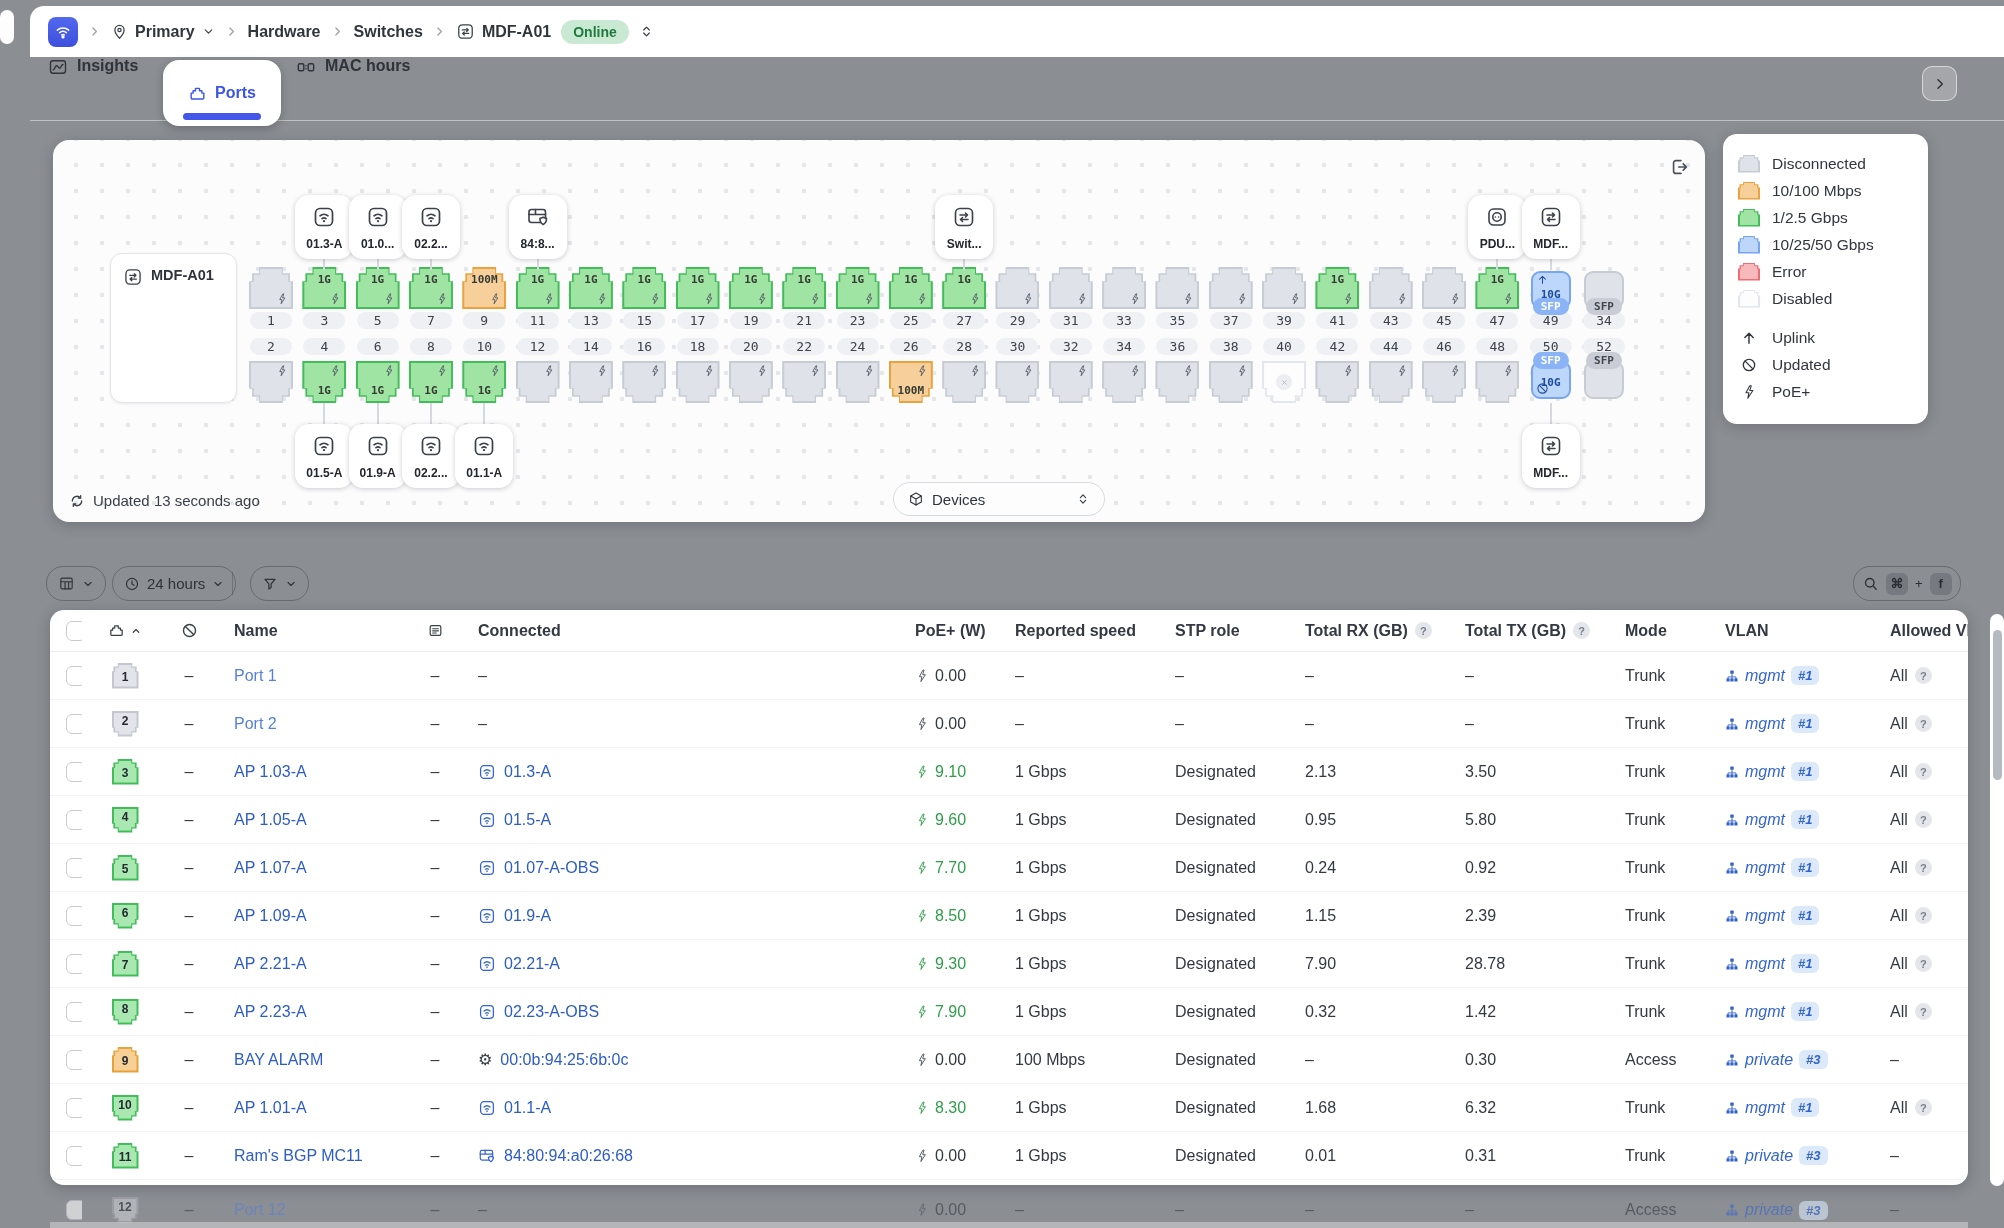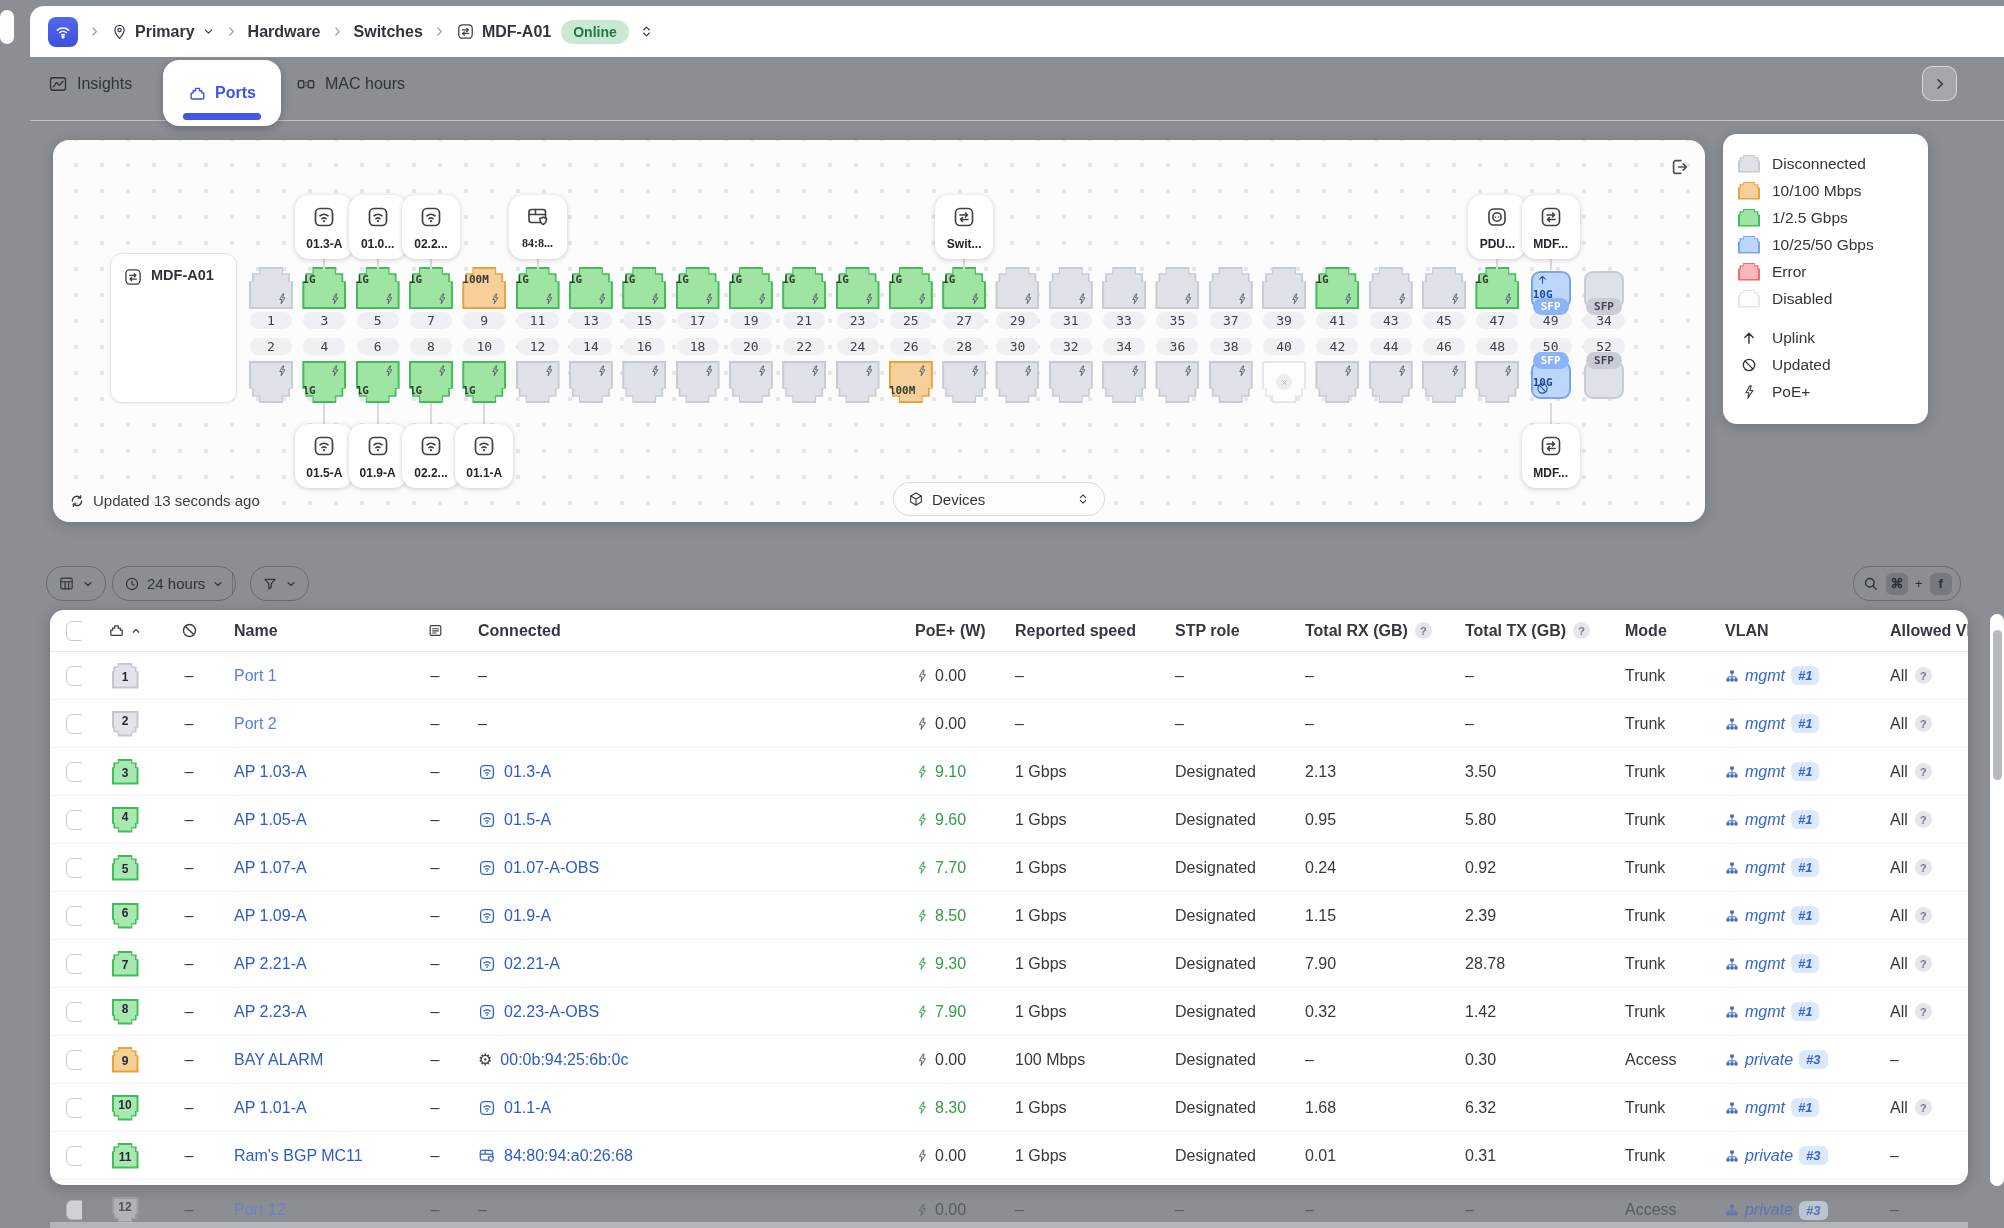--- a/index.html
+++ b/index.html
@@ -10,39 +10,39 @@
   .corner-frag { position:absolute; left:0; top:10px; width:14px; height:34px; background:#fdfdfe; border-radius:8px; }
   .top-bar { position:absolute; left:30px; top:6px; right:0; height:51px; background:#ffffff; border-radius:14px 0 0 0; display:flex; align-items:center; padding-left:18px; gap:10px; }
   .crumb { display:flex; align-items:center; gap:7px; font-size:16px; color:#31353c; }
   .crumb b { font-weight:700; }
   .logo { width:30px; height:30px; border-radius:8px; background:linear-gradient(180deg,#5268ee,#3d50dd); display:flex; align-items:center; justify-content:center; }
   .sep { display:flex; align-items:center; color:#9aa0a8; }
   .pill-online { background:#c9e9d2; color:#1e7a3d; font-size:14px; font-weight:700; padding:4px 12px; border-radius:12px; }
 
   
   .tab-divider { position:absolute; left:30px; right:0; top:120px; height:1px; background:rgba(255,255,255,.45); }
-  .tab { position:absolute; top:57px; height:54px; display:flex; align-items:center; gap:9px; font-size:16px; font-weight:400; color:#2f333a; }
+  .tab { position:absolute; top:57px; height:54px; display:flex; gap:9px; font-size:16px; font-weight:700; color:#2f333a; }
   .tab-insights { left:48px; }
   .tab-mac { left:296px; }
   .tab-active { position:absolute; left:163px; top:60px; width:118px; height:66px; background:#fff; border-radius:16px; box-shadow:0 3px 8px rgba(24,28,38,.28); display:flex; align-items:center; justify-content:center; gap:8px; font-size:16px; font-weight:700; color:#3b55e6; z-index:4; }
   .tab-active .bar { position:absolute; left:20px; right:20px; bottom:6px; height:7px; border-radius:4px; background:#4356e8; }
   .next-btn { position:absolute; left:1922px; top:66px; width:35px; height:35px; border-radius:10px; border:1px solid rgba(255,255,255,.55); background:rgba(255,255,255,.22); display:flex; align-items:center; justify-content:center; }
 
   
   .panel { position:absolute; left:53px; top:140px; width:1652px; height:382px; background:#fcfcfd; border-radius:16px; box-shadow:0 3px 14px rgba(22,26,36,.22);
            background-image:radial-gradient(circle,#e4e6ea 2px, transparent 2.6px); background-size:26px 26px; background-position:10px 12px; }
   .switch-label { position:absolute; left:57px; top:113px; width:127px; height:150px; background:#fff; border:1px solid #e4e6ea; border-radius:12px; box-shadow:0 1px 3px rgba(30,34,44,.08); padding:12px; display:flex; gap:8px; align-items:flex-start; }
   .switch-label span { font-size:14.5px; font-weight:700; color:#2f333a; padding-top:1px; }
   .expand-btn { position:absolute; left:1616px; top:16px; width:22px; height:22px; }
   .num-pill { position:absolute; width:42px; height:17px; border-radius:9px; background:#eef0f4; color:#3c414b; font:13px "DejaVu Sans Mono",monospace; display:flex; align-items:center; justify-content:center; }
   .kup { clip-path:polygon(0 34%,7% 34%,7% 15%,23% 15%,23% 0,77% 0,77% 15%,93% 15%,93% 34%,100% 34%,100% 100%,0 100%); }
   .kdn { clip-path:polygon(0 0,100% 0,100% 66%,93% 66%,93% 85%,77% 85%,77% 100%,23% 100%,23% 85%,7% 85%,7% 66%,0 66%); }
   .port { position:absolute; width:44px; height:42px; }
   .port .pfill { position:absolute; inset:2px; }
-  .pspeed { position:absolute; left:0; right:0; font:bold 11px "DejaVu Sans Mono",monospace; color:#363b33; }
+  .pspeed { position:absolute; left:0; right:0; text-align:center; font:bold 11px "DejaVu Sans Mono",monospace; color:#363b33; }
   .pbolt { position:absolute; }
   .sfp-shape { position:absolute; width:40px; height:38px; border-radius:9px; border:2px solid; }
   .sfp-badge { position:absolute; width:36px; height:17px; border-radius:9px; font:bold 11px "DejaVu Sans Mono",monospace; display:flex; align-items:center; justify-content:center; z-index:5; }
   .dev-card { position:absolute; width:58px; height:64px; background:#fff; border-radius:14px; box-shadow:0 1px 5px rgba(30,34,44,.22); display:flex; flex-direction:column; align-items:center; z-index:3; }
   .dev-card .dlabel { font-size:12px; font-weight:700; color:#23262c; max-width:50px; overflow:hidden; white-space:nowrap; margin-top:auto; margin-bottom:8px; }
   .dev-card .dicon { margin-top:10px; }
   .dev-line { position:absolute; width:2px; background:#d6d9de; z-index:1; }
   .panel-footer-left { position:absolute; left:16px; top:352px; display:flex; align-items:center; gap:8px; font-size:15px; color:#3a3f47; }
   .devices-select { position:absolute; left:840px; top:342px; width:212px; height:34px; border:1px solid #d9dbe1; background:#fdfdfe; border-radius:17px; display:flex; align-items:center; gap:8px; padding:0 14px; font-size:15px; color:#2f333a; }
   .devices-select .grow { flex:1; }
@@ -722,21 +722,21 @@
           <svg width="24" height="24" viewBox="0 0 24 24" fill="none" stroke="#3b4049" stroke-width="1.7" stroke-linecap="round" stroke-linejoin="round">
             <rect x="3.5" y="3.5" width="17" height="17" rx="4.5"></rect>
             <path d="M8 10.8a6 6 0 0 1 8 0"></path>
             <path d="M10 13.6a3.2 3.2 0 0 1 4 0"></path>
             <circle cx="12" cy="16.2" r="1.1" fill="#3b4049" stroke="none"></circle>
           </svg>
         </span>
         <span class="dlabel">02.2...</span>
       </div>
       <div class="dev-line" style="left: 483.6px; top: 117px; height: 13px;"></div>
-      <div class="dev-card" style="left: 455.6px; top: 55px; font-family: Liberation Serif, serif;">
+      <div class="dev-card" style="left: 455.6px; top: 55px;">
         <span class="dicon">
           <svg width="24" height="24" viewBox="0 0 24 24" fill="none" stroke="#3b4049" stroke-width="1.6" stroke-linecap="round" stroke-linejoin="round">
             <rect x="3" y="4.5" width="16.5" height="13" rx="2.5"></rect>
             <path d="M3 9.5h16.5M9.5 4.5v5"></path>
             <path d="M17.2 12.2c1.1.8 2.2 1.1 3.3 1.1 0 3.2-1.4 5.3-3.3 6.2-1.9-.9-3.3-3-3.3-6.2 1.1 0 2.2-.3 3.3-1.1z" fill="#fff"></path>
           </svg>
         </span>
         <span class="dlabel">84:8...</span>
       </div>
       <div class="dev-line" style="left: 910.16px; top: 117px; height: 13px;"></div>

